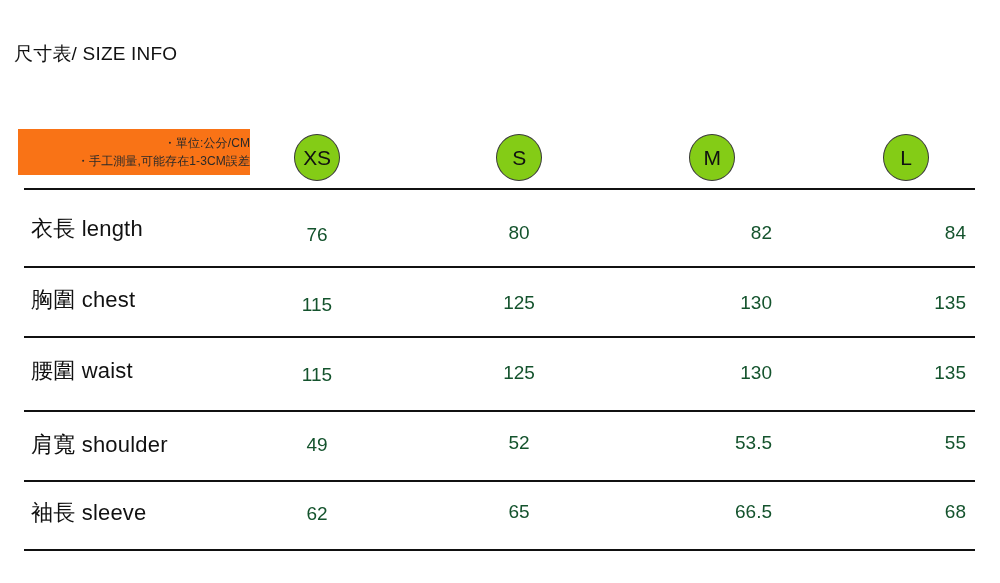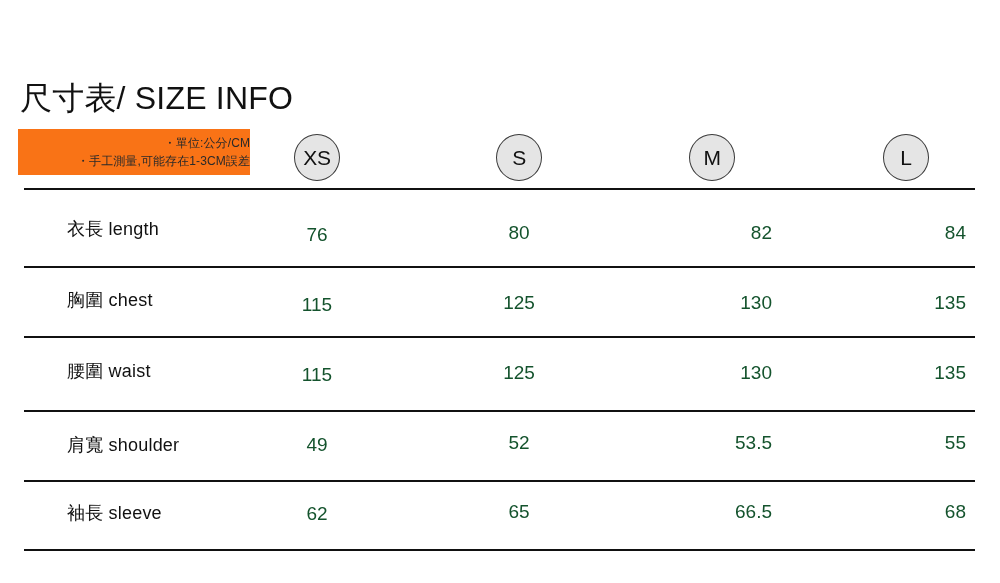--- a/index.html
+++ b/index.html
@@ -19,28 +19,27 @@
   #page {
     position: absolute;
     left: 0; top: 0;
     width: 1000px;
     height: 583px;
   }
 
   
   .page-title {
     position: absolute;
-    left: 20px;
+    left: 14px;
     top: 41px;
-    font-size: 32px;
+    font-size: 19px;
     line-height: 26px;
     letter-spacing: 0.2px;
     color: #111111;
     white-space: nowrap;
-    margin-top: 44px;
   }
 
   
   .note-box {
     position: absolute;
     left: 18px;
     top: 129px;
     width: 232px;
     height: 46px;
     background: #f97316;
@@ -57,21 +56,21 @@
   }
 
   
   .size-head {
     position: absolute;
     top: 134px;
     width: 46px;
     height: 47px;
     border: 1.6px solid #3a3a3a;
     border-radius: 50%;
-    background: #e5e5e5;
+    background: #84cc16;
     box-sizing: border-box;
     display: flex;
     align-items: center;
     justify-content: center;
   }
   .size-head .size-label {
     font-size: 21px;
     line-height: 21px;
     color: #111111;
     letter-spacing: -0.3px;
@@ -87,26 +86,25 @@
     left: 24px;
     width: 951px;
     height: 0;
     border-top: 2.5px solid #111111;
   }
 
   
   .row-label {
     position: absolute;
     left: 31px;
-    font-size: 18px;
+    font-size: 22px;
     line-height: 22px;
     color: #111111;
     white-space: nowrap;
     letter-spacing: 0.2px;
-    margin-left: 36px;
   }
   .cell {
     position: absolute;
     width: 120px;
     text-align: center;
     font-size: 19px;
     line-height: 22px;
     color: #14532d;
     font-family: "Liberation Sans Narrow", "Liberation Sans", sans-serif;
   }

